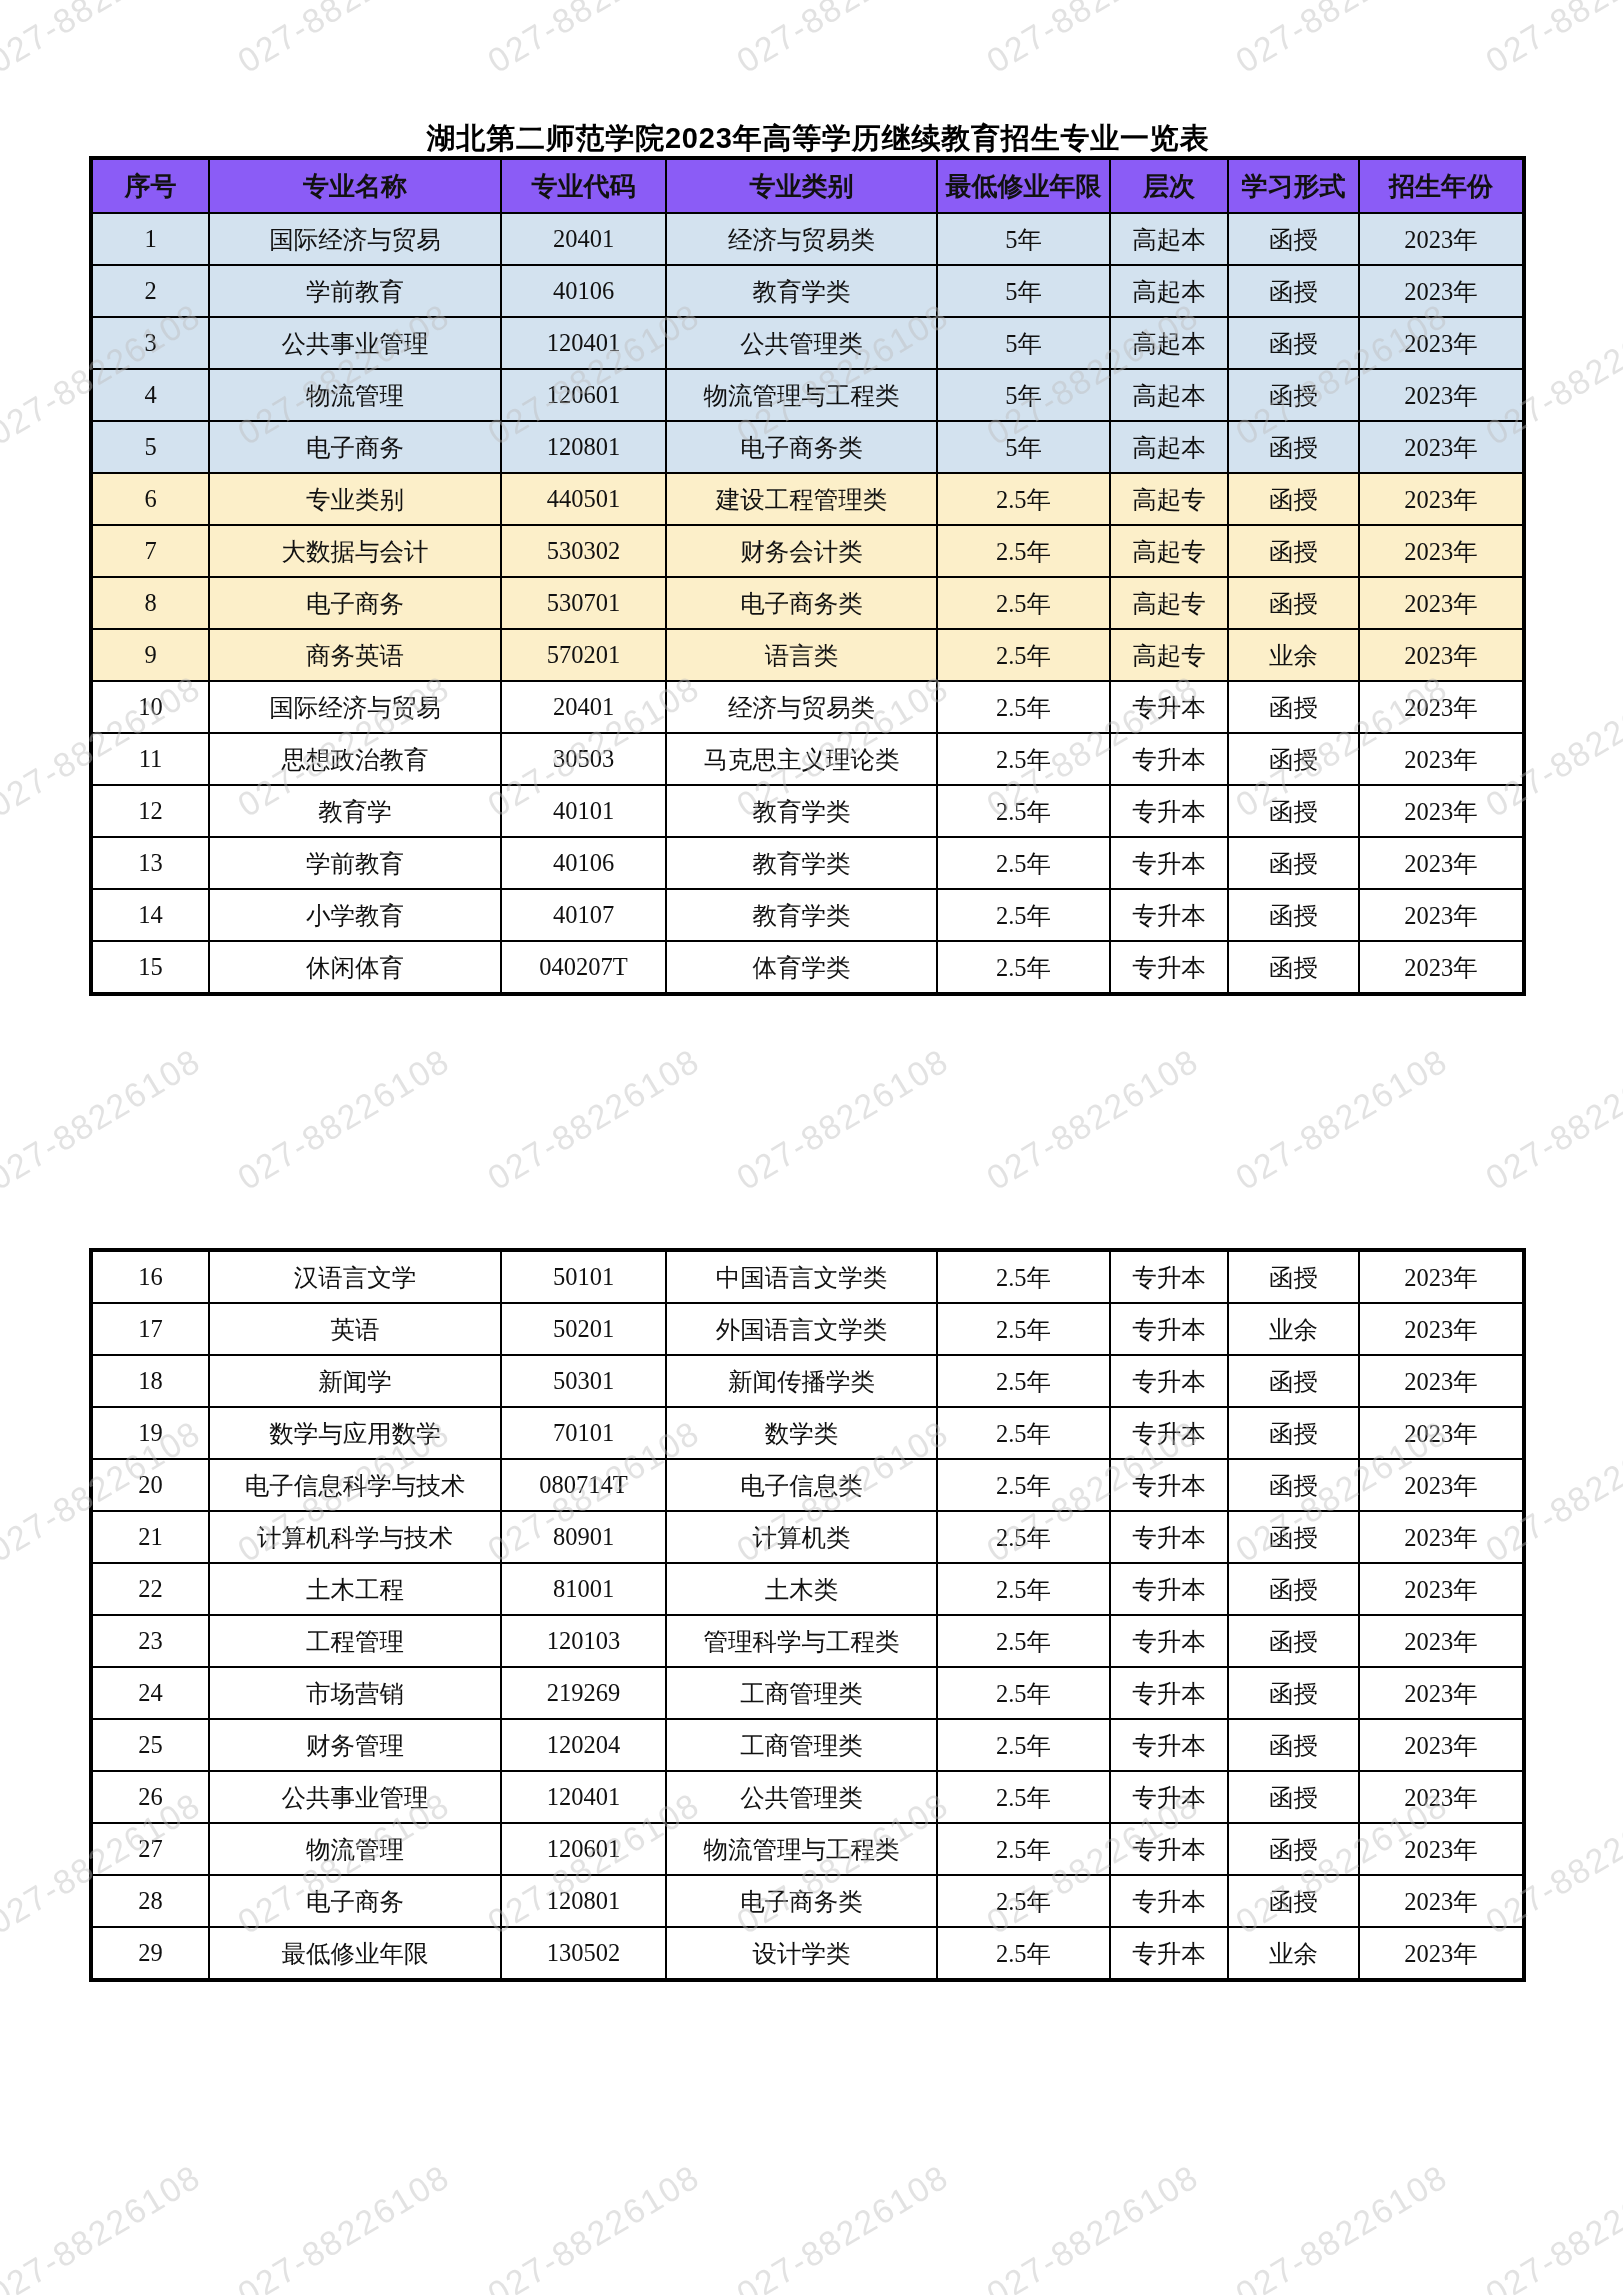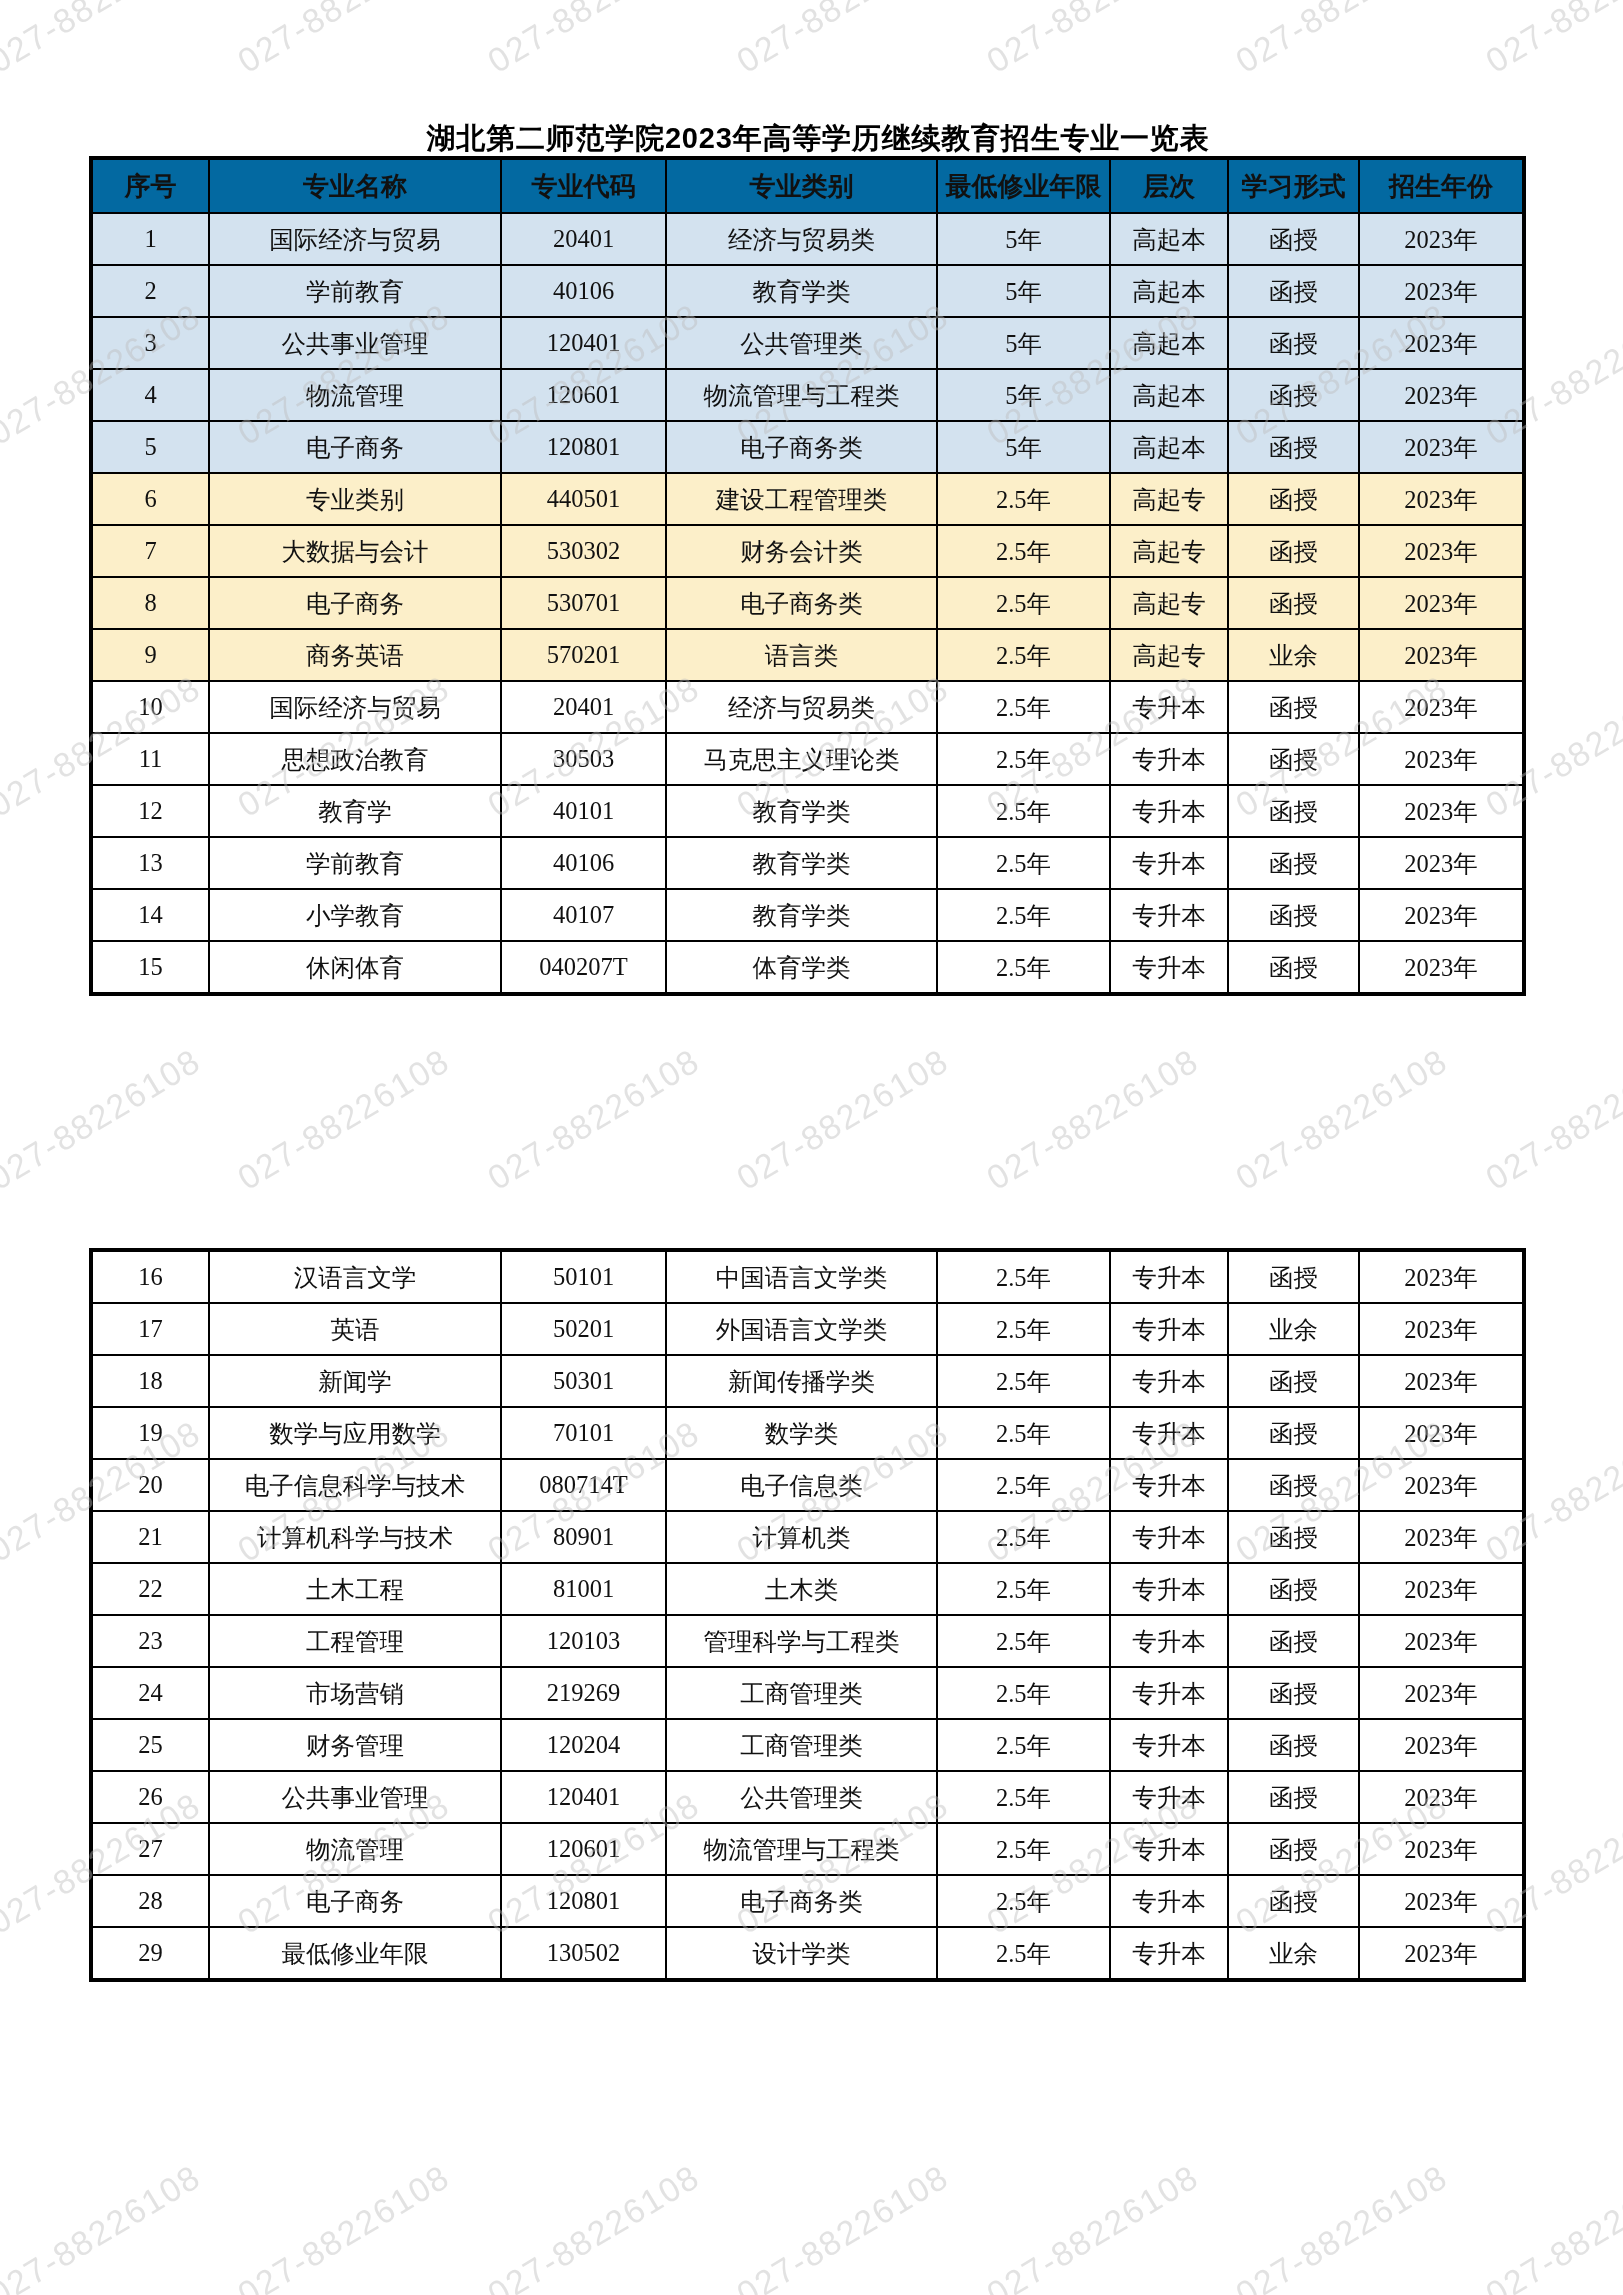--- a/index.html
+++ b/index.html
@@ -41,21 +41,21 @@
   }
   table.t1 { top: 156px; }
   table.t2 { top: 1248px; }
   .majors-table th {
     border: 2.5px solid #000000;
     height: 52px;
     vertical-align: middle;
     font-family: "Liberation Sans", "DejaVu Sans", sans-serif;
     font-weight: bold;
     font-size: 26px;
-    background: #0369a1;
+    background: #8b5cf6;
     padding: 0;
   }
   .majors-table td {
     border: 2.5px solid #000000;
     height: 50px;
     text-align: center;
     vertical-align: middle;
     font-size: 24.5px;
     padding: 0;
     overflow: hidden;

